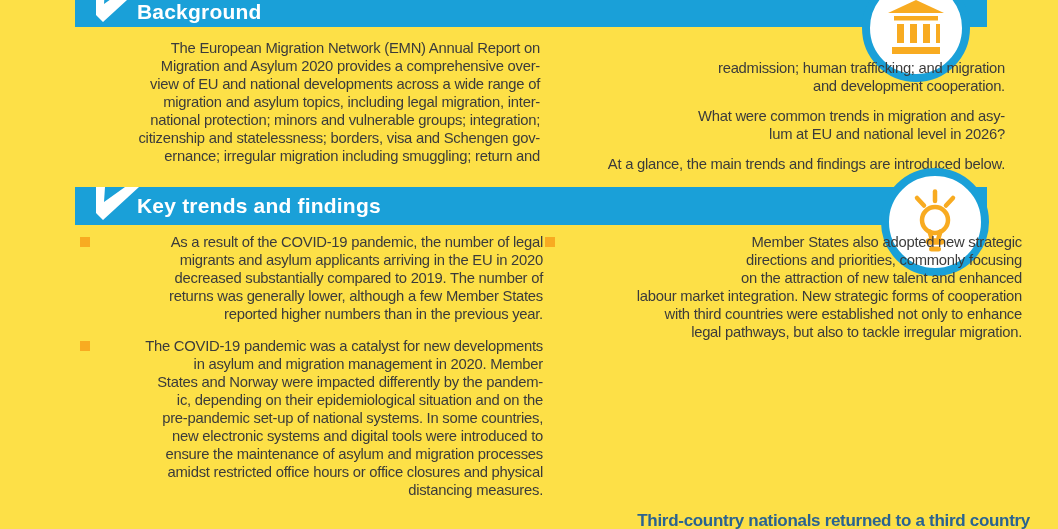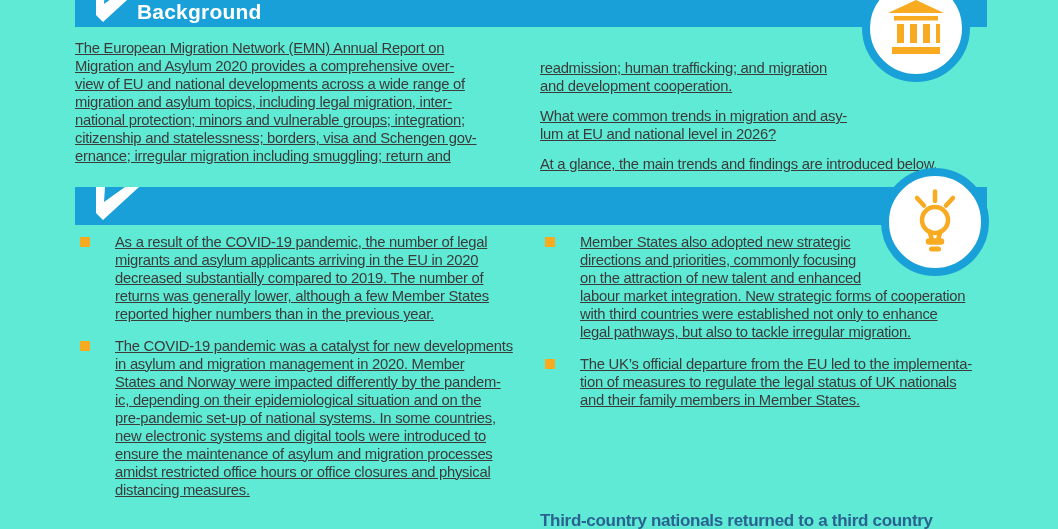--- a/index.html
+++ b/index.html
@@ -1,18 +1,18 @@
 <!DOCTYPE html>
 <html><head>
 <meta charset="utf-8">
 <style>
   html,body{margin:0;padding:0;background:#ffffff;}
   .page{
-    position:relative;width:1058px;height:529px;background:#5eead4;overflow:hidden;
-    font-family:"Liberation Sans",sans-serif;color:#3b3b3b;
+    position:relative;width:1058px;height:529px;background:#fde047;overflow:hidden;
+    font-family:"Liberation Sans",sans-serif;color:#3b3b3b;text-align:right;
   }
   
   .bar{position:absolute;left:75px;width:912px;height:38px;background:#1aa0d8;}
   .bar .tick{position:absolute;left:20px;top:0;}
   .bar-title{
     position:absolute;left:62px;color:#ffffff;font-weight:bold;font-size:21px;
     letter-spacing:.2px;white-space:nowrap;
   }
   #bg-bar{top:-11px;}
   #bg-bar .bar-title{bottom:3px;}
@@ -21,21 +21,21 @@
   
   .icon-circle{
     position:absolute;width:92px;height:92px;background:#ffffff;
     border:8px solid #1aa0d8;border-radius:50%;
   }
   #bg-circle{left:862px;top:-26px;}
   #kt-circle{left:881px;top:168px;}
   .icon-circle svg{position:absolute;}
   
   .body-text{
-    font-size:14.8px;line-height:18px;letter-spacing:-.25px;white-space:pre-line;text-decoration:underline;
+    font-size:14.8px;line-height:18px;letter-spacing:-.25px;white-space:pre-line;
   }
   .col{position:absolute;}
   #bg-left{left:75px;top:39px;width:465px;}
   #bg-right{left:540px;top:39px;width:465px;margin-top:20px;}
   #bg-right p{margin:0 0 12px 0;}
   #bg-right p:last-child{margin-bottom:0;}
   #kt-left{left:75px;top:233px;width:468px;}
   #kt-right{left:540px;top:233px;width:482px;}
   .bullet{display:flex;margin-bottom:13.5px;gap:15px;}
   .bullet:last-child{margin-bottom:0;}
@@ -83,20 +83,21 @@
 and development cooperation.</p>
     <p class="body-text">What were common trends in migration and asy-
 lum at EU and national level in 2026?</p>
     <p class="body-text">At a glance, the main trends and findings are introduced below.</p>
   </div>
 
   <div class="bar" id="kt-bar">
     <svg class="tick" width="50" height="36" viewBox="0 0 50 36">
       <polygon points="1,0 10,0 9,15 30,0 44,0 8,33 1,26" fill="#ffffff"></polygon>
     </svg>
+    <span class="bar-title">Key trends and findings</span>
   </div>
 
   <div class="icon-circle" id="kt-circle">
     <svg style="left:16px;top:13px;" width="60" height="66" viewBox="0 0 60 66" fill="none" stroke="#f8ab21" stroke-width="4.5" stroke-linecap="round">
       <line x1="30" y1="2.5" x2="30" y2="12"></line>
       <line x1="12" y1="9" x2="19" y2="16.5"></line>
       <line x1="48" y1="9" x2="41" y2="16.5"></line>
       <circle cx="30" cy="31" r="13"></circle>
       <line x1="24.5" y1="42.5" x2="26.5" y2="49"></line>
       <line x1="35.5" y1="42.5" x2="33.5" y2="49"></line>
@@ -131,23 +132,17 @@
   <div class="col" id="kt-right">
     <div class="bullet">
       <span class="sq"></span>
       <div class="body-text">Member States also adopted new strategic
 directions and priorities, commonly focusing
 on the attraction of new talent and enhanced
 labour market integration. New strategic forms of cooperation
 with third countries were established not only to enhance
 legal pathways, but also to tackle irregular migration.</div>
     </div>
-    <div class="bullet">
-      <span class="sq"></span>
-      <div class="body-text">The UK’s official departure from the EU led to the implementa-
-tion of measures to regulate the legal status of UK nationals
-and their family members in Member States.</div>
-    </div>
   </div>
 
   <div id="next-heading">Third-country nationals returned to a third country</div>
 
 </div>
 
 </body></html>

